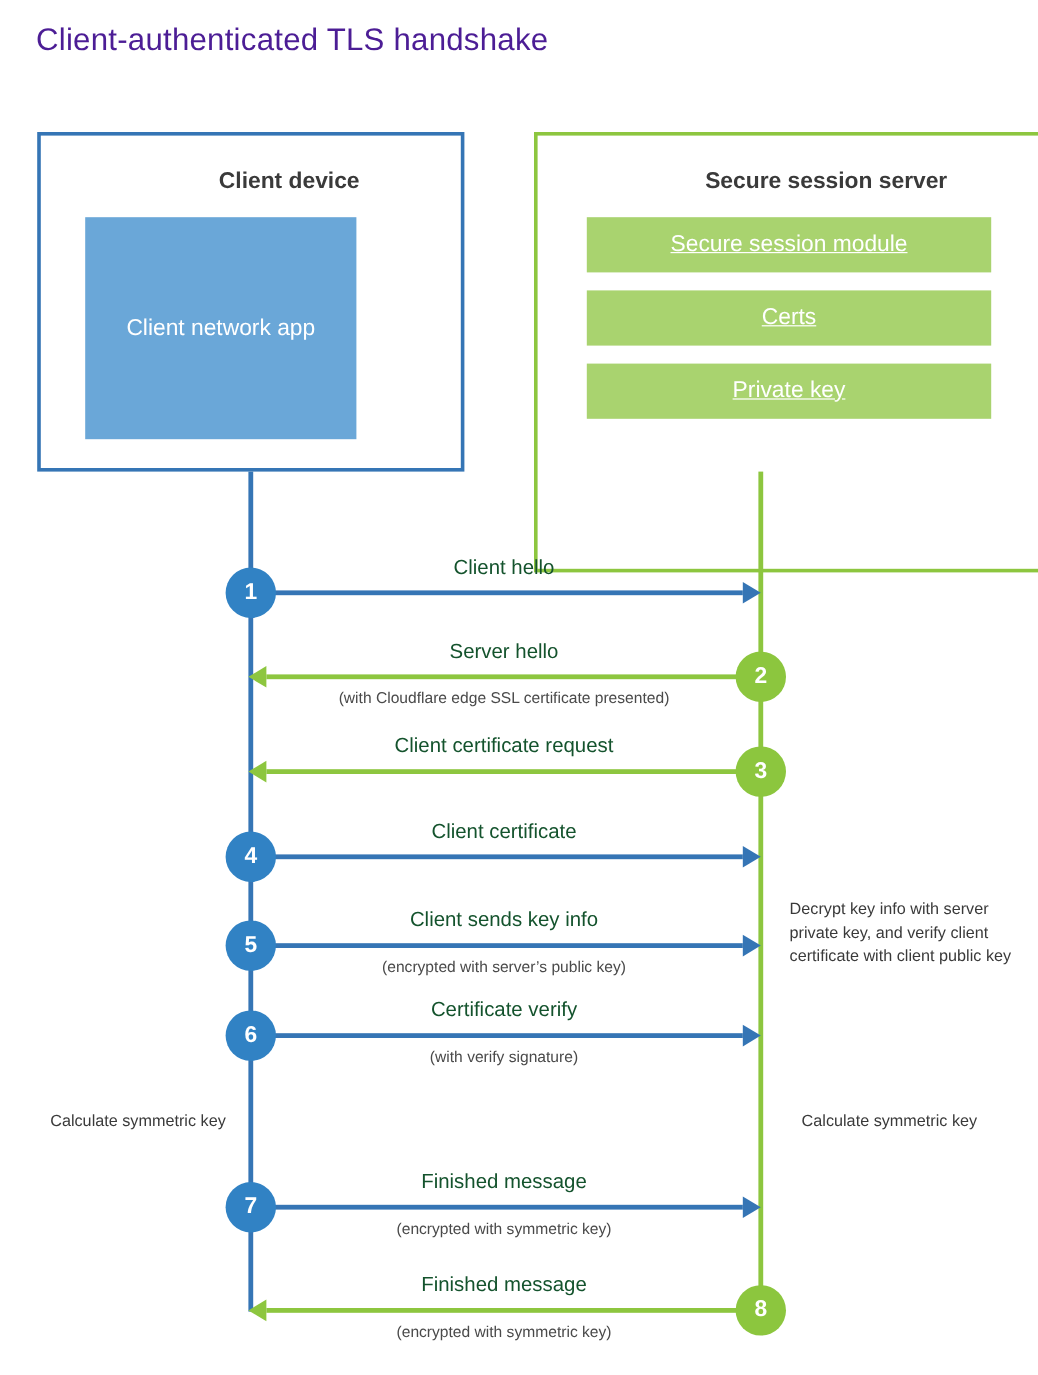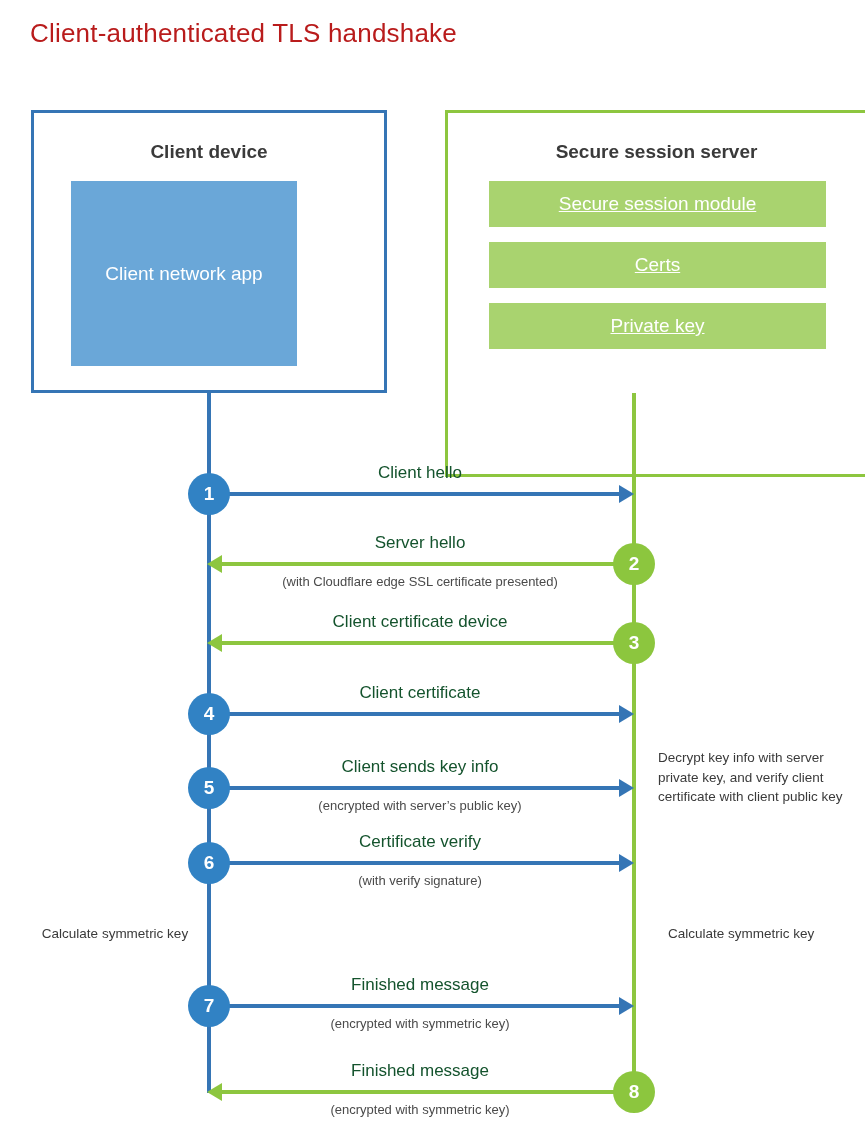--- a/index.html
+++ b/index.html
@@ -19,21 +19,21 @@
     left: 0; top: 0;
     width: 865px;
     height: 1146px;
   }
   .page-title {
     position: absolute;
     left: 30px;
     top: 18px;
     font-size: 26px;
     font-weight: 400;
-    color: #b91c1c;
+    color: #4c1d95;
     letter-spacing: 0.2px;
     white-space: nowrap;
   }
 
   
   .actor-box {
     position: absolute;
     box-sizing: border-box;
     background: #ffffff;
   }
@@ -53,20 +53,21 @@
     margin-left: 23px;
   }
   .actor-title {
     position: absolute;
     left: 0;
     width: 100%;
     text-align: center;
     font-size: 19px;
     font-weight: bold;
     color: #3a3a3a;
+    padding-left: 32px;
   }
   #client-box .actor-title { top: 28px; }
   #server-box .actor-title { top: 28px; }
 
   .client-app {
     position: absolute;
     left: 37px;
     top: 68px;
     width: 226px;
     height: 185px;
@@ -243,21 +244,21 @@
 
   <div class="msg" style="top:564px">
     <div class="msg-label">Server hello</div>
     <div class="msg-line green" style="left:222px; width:412px;"></div>
     <div class="arrowhead green left" style="left:207px;"></div>
     <div class="msg-sublabel">(with Cloudflare edge SSL certificate presented)</div>
     <div class="step-circle green">2</div>
   </div>
 
   <div class="msg" style="top:643px">
-    <div class="msg-label">Client certificate device</div>
+    <div class="msg-label">Client certificate request</div>
     <div class="msg-line green" style="left:222px; width:412px;"></div>
     <div class="arrowhead green left" style="left:207px;"></div>
     <div class="step-circle green">3</div>
   </div>
 
   <div class="msg" style="top:714px">
     <div class="msg-label">Client certificate</div>
     <div class="msg-line blue" style="left:209px; width:410px;"></div>
     <div class="arrowhead blue right" style="left:619px;"></div>
     <div class="step-circle blue">4</div>

